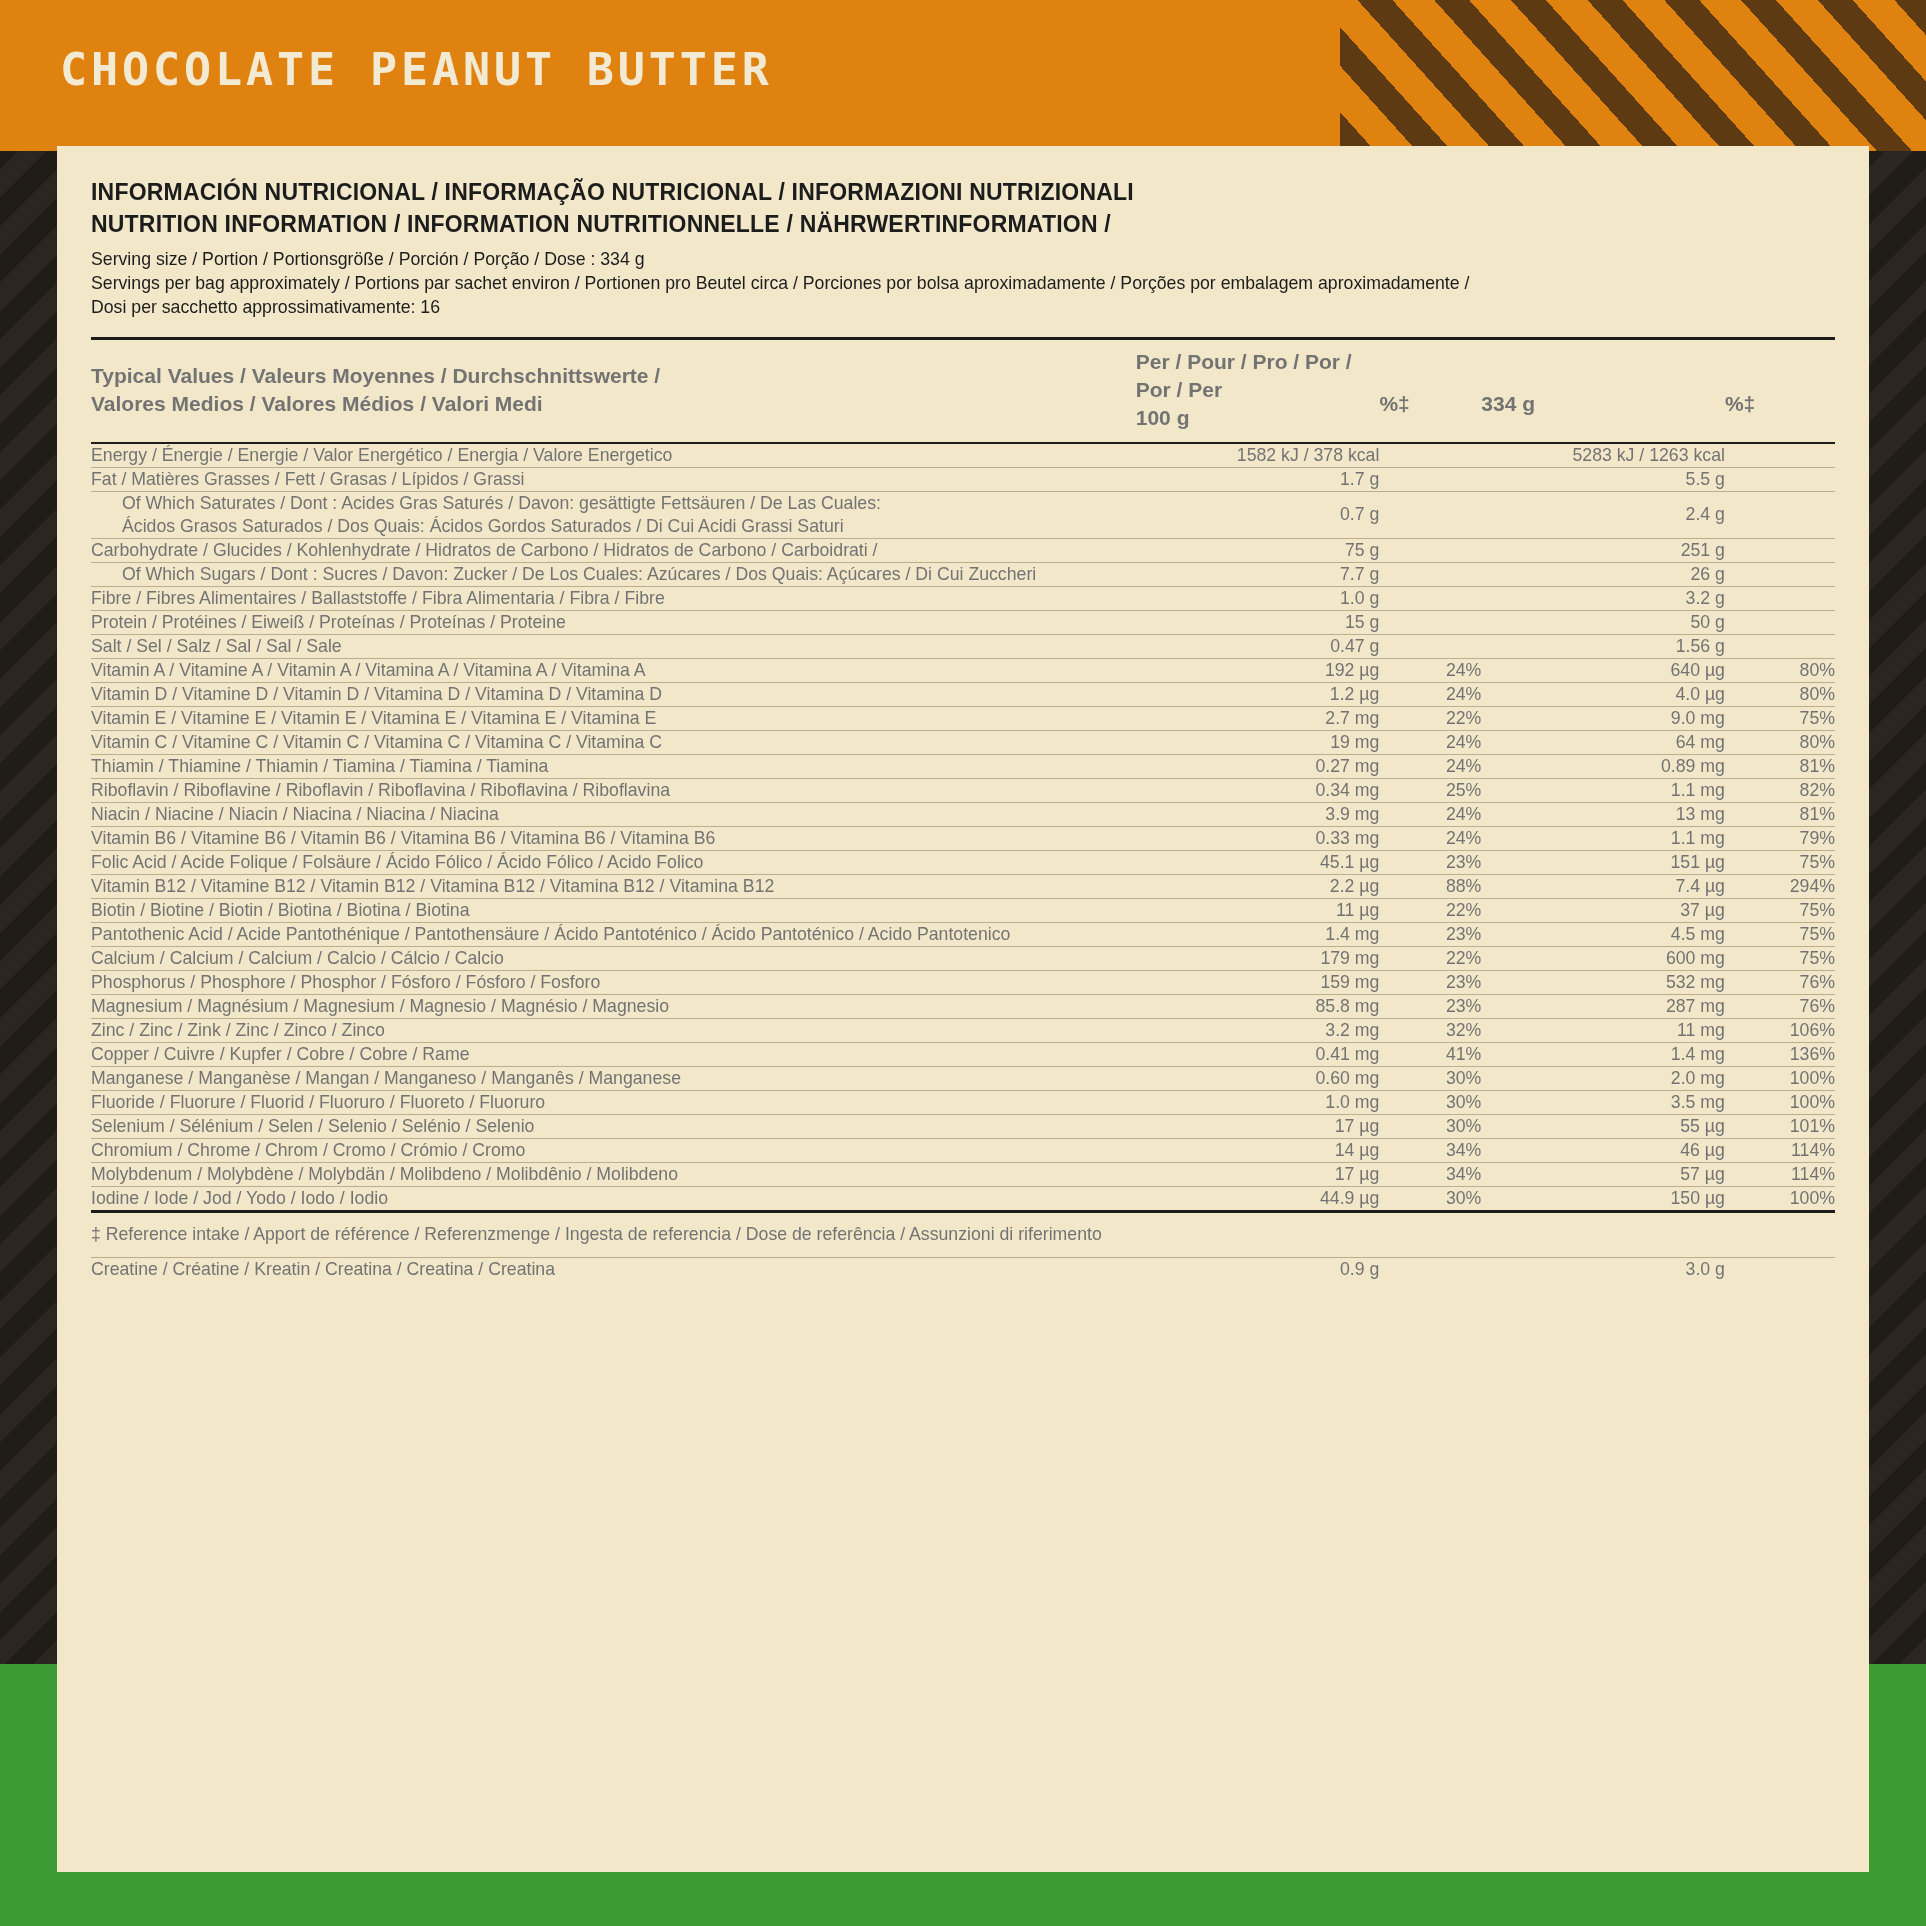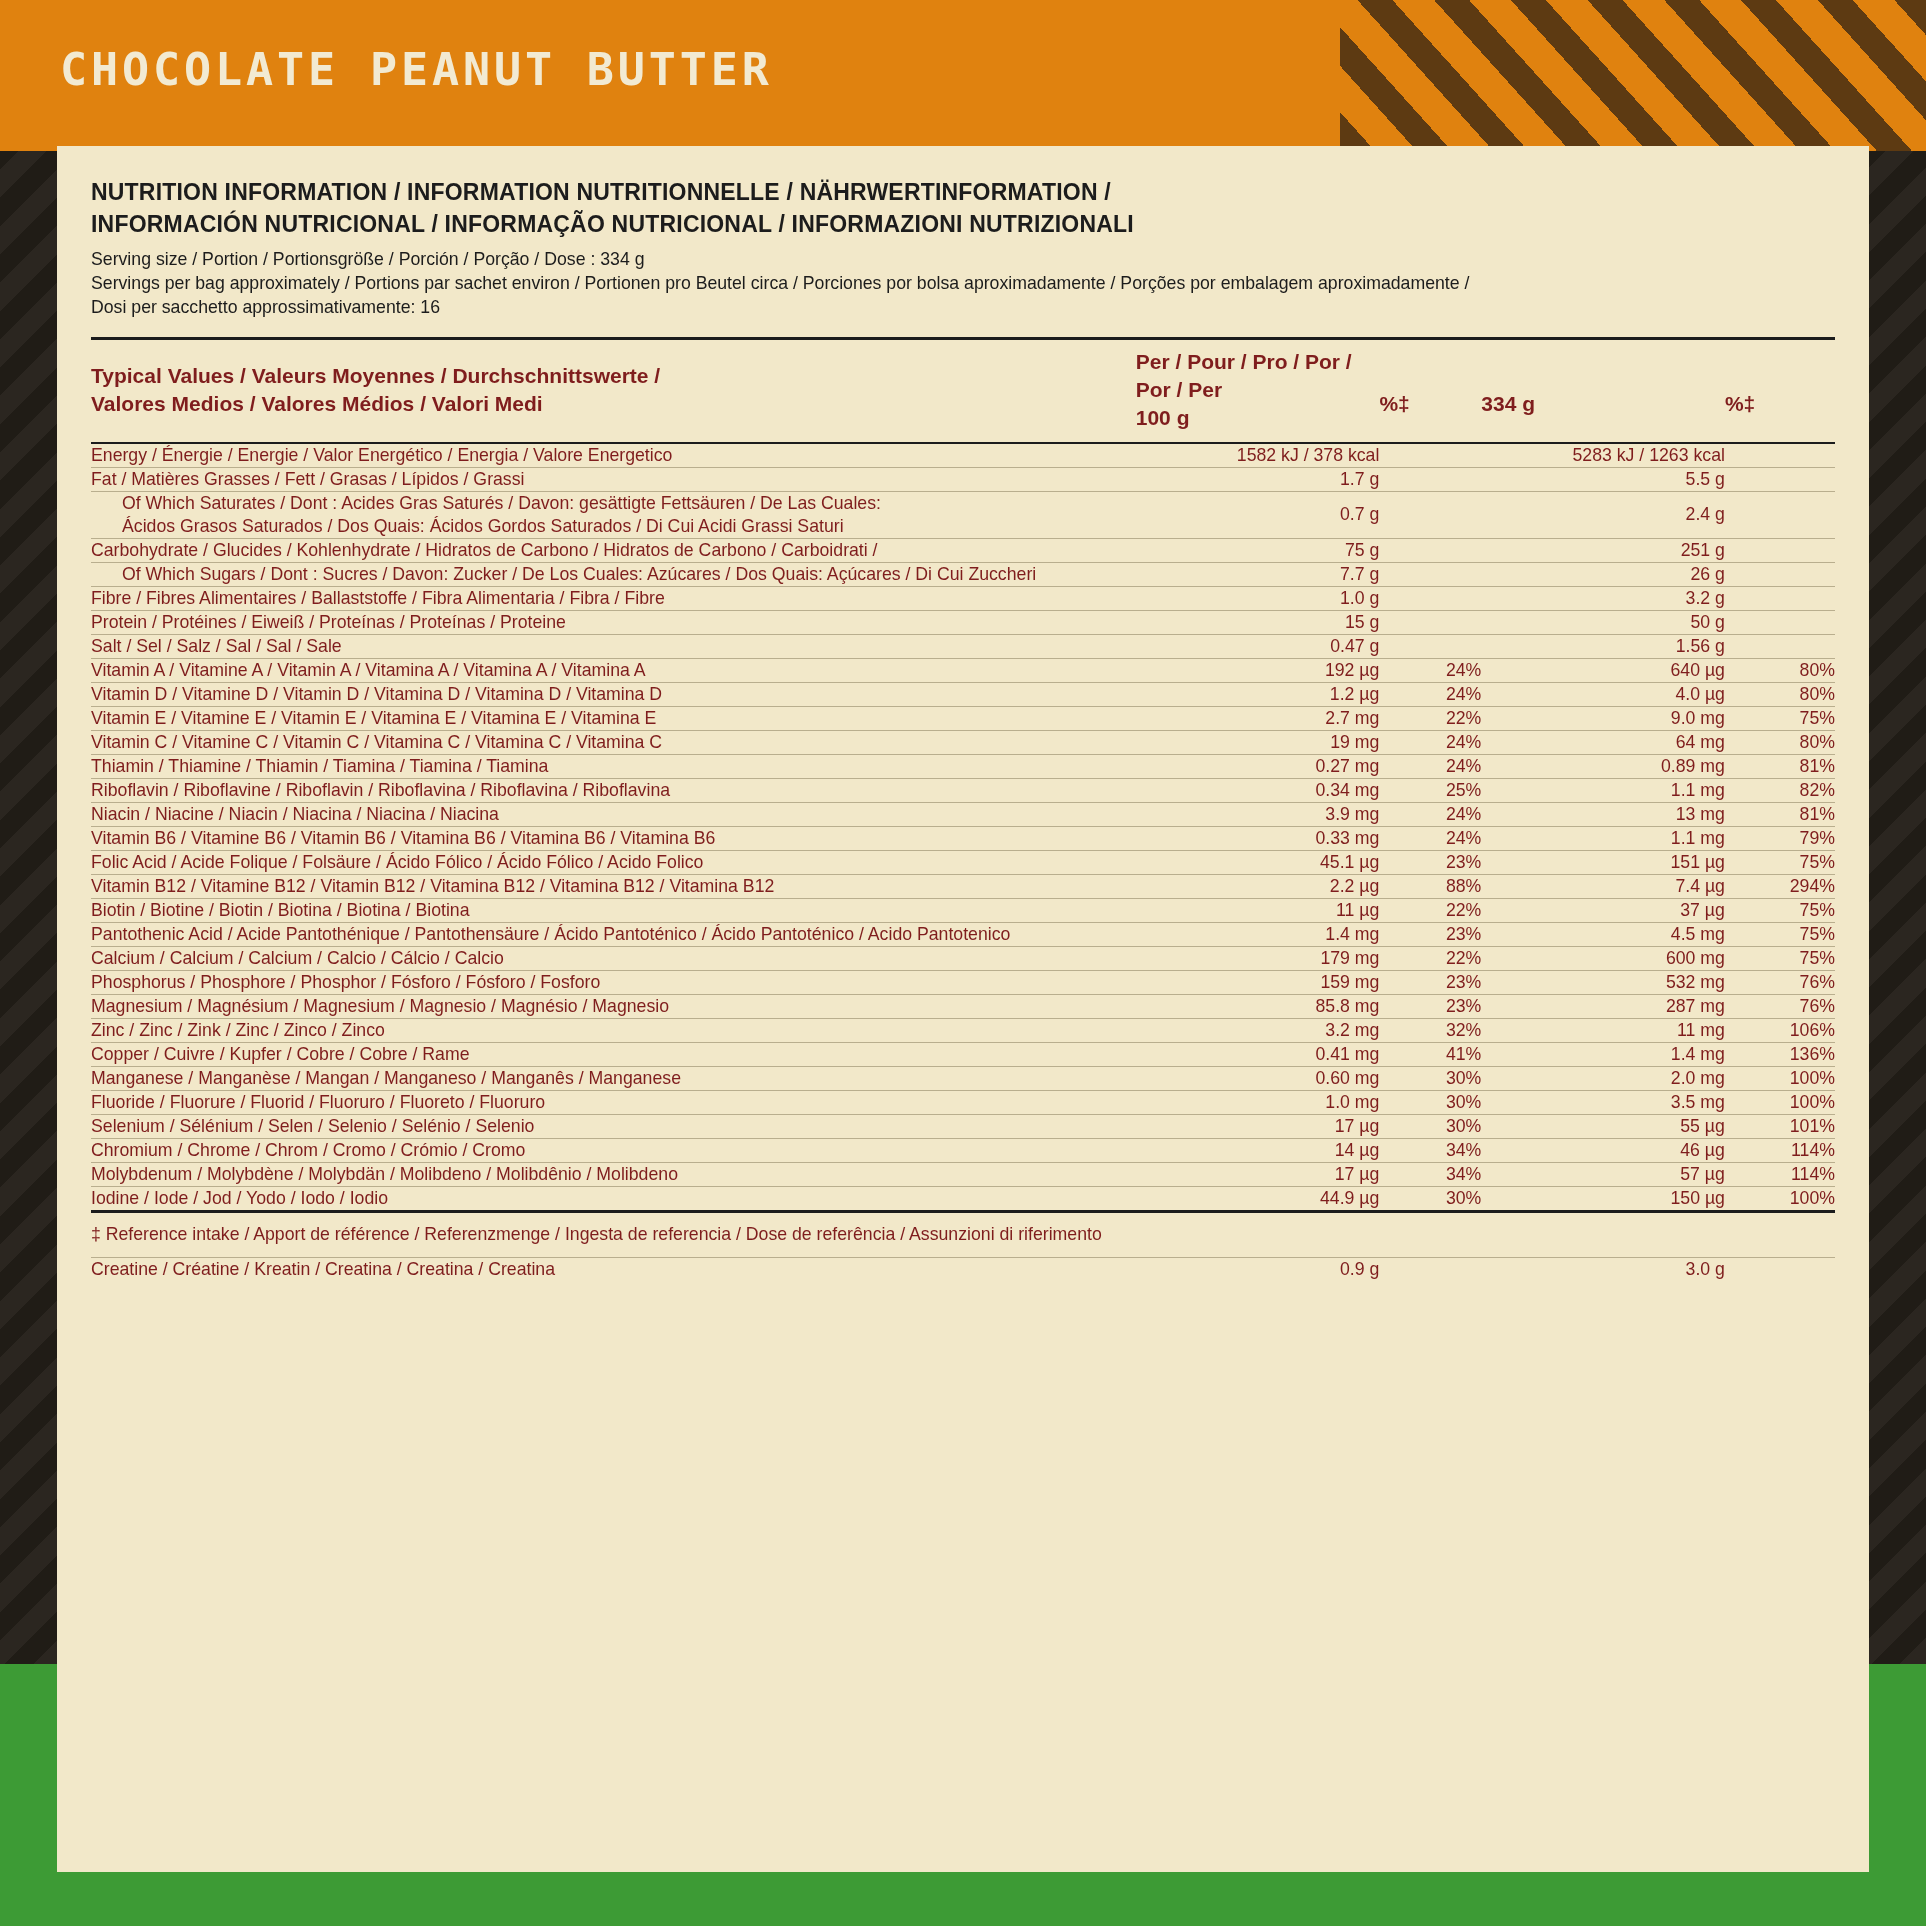--- a/index.html
+++ b/index.html
@@ -95,21 +95,21 @@
     font-size: 17.7px;
     color: #1c1c1c;
     line-height: 1.36;
   }
 
   table.nutri {
     width: 100%;
     border-collapse: collapse;
     margin-top: 18.5px;
     font-size: 17.7px;
-    color: #7f1d1d;
+    color: #737373;
   }
   table.nutri th, table.nutri td {
     padding: 0;
     vertical-align: middle;
   }
 
   thead tr.head-row th {
     border-top: 3.9px solid #1c1c1c;
     border-bottom: 2.3px solid #1c1c1c;
     padding: 7.7px 0 9.2px 0;
@@ -157,22 +157,22 @@
     <div class="stripes"></div>
   </div>
 
   <div class="product-title">CHOCOLATE PEANUT BUTTER</div>
 
   <div class="band-green"></div>
 
   <div class="panel">
 
     <div class="heading">
+      <div>INFORMACIÓN NUTRICIONAL / INFORMAÇÃO NUTRICIONAL / INFORMAZIONI NUTRIZIONALI</div>
       <div>NUTRITION INFORMATION / INFORMATION NUTRITIONNELLE / NÄHRWERTINFORMATION /</div>
-      <div>INFORMACIÓN NUTRICIONAL / INFORMAÇÃO NUTRICIONAL / INFORMAZIONI NUTRIZIONALI</div>
     </div>
 
     <div class="serving-lines">
       <div>Serving size / Portion / Portionsgröße / Porción / Porção / Dose : 334 g</div>
       <div>Servings per bag approximately / Portions par sachet environ / Portionen pro Beutel circa / Porciones por bolsa aproximadamente / Porções por embalagem aproximadamente /</div>
       <div>Dosi per sacchetto approssimativamente: 16</div>
     </div>
 
     <table class="nutri">
       <colgroup>

